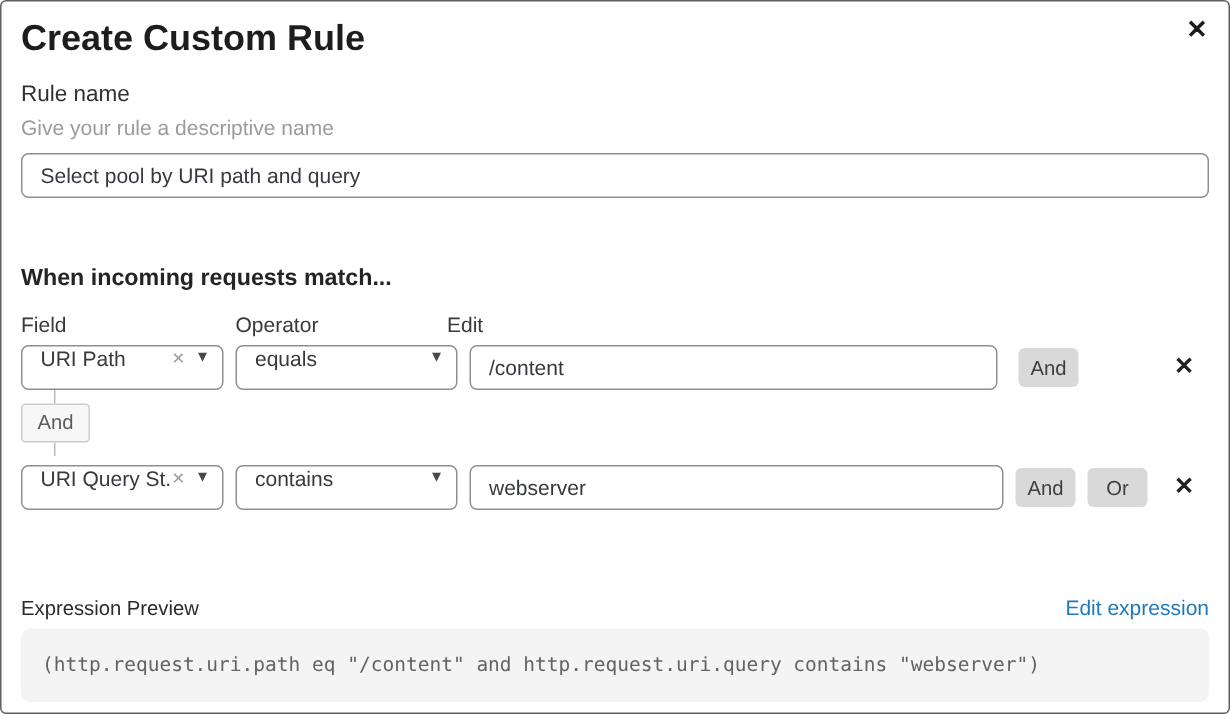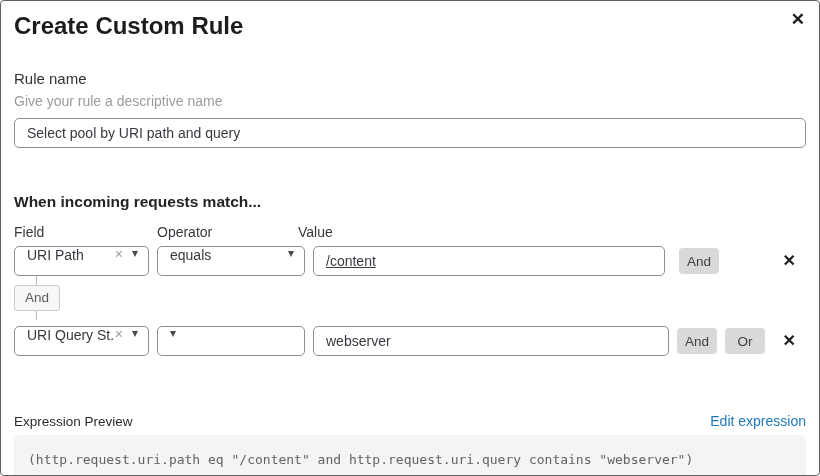--- a/index.html
+++ b/index.html
@@ -32,21 +32,21 @@
     padding: 4px;
   }
   .dialog-title {
     margin-top: 12px;
     font-size: 24px;
     font-weight: 700;
     color: #1d1d1d;
     line-height: 26px;
   }
   .rule-name-label {
-    margin-top: 32px;
+    margin-top: 16px;
     font-size: 15px;
     color: #313131;
     line-height: 16px;
   }
   .rule-name-helper {
     margin-top: 6px;
     font-size: 14px;
     color: #9b9b9b;
     line-height: 16px;
   }
@@ -107,21 +107,21 @@
     font-size: 14px;
     margin-right: 9px;
     cursor: pointer;
     line-height: 1;
   }
   .caret {
     color: #4a4a4a;
     font-size: 12px;
     line-height: 1;
   }
-  .value-input-1 { width: 352px; text-decoration: underline; }
+  .value-input-1 { width: 352px; }
   .value-input-2 { width: 356px; }
   .andor-btn {
     width: 40px;
     height: 26px;
     border: none;
     border-radius: 4px;
     background: #d9d9d9;
     color: #3f3f3f;
     font-family: "Liberation Sans", "DejaVu Sans", sans-serif;
     font-size: 13.5px;
@@ -201,21 +201,21 @@
 
   <div class="rule-name-label">Rule name</div>
   <div class="rule-name-helper">Give your rule a descriptive name</div>
   <input class="text-input name-input" type="text" value="Select pool by URI path and query" style="">
 
   <div class="match-heading">When incoming requests match...</div>
 
   <div class="columns-row">
     <div class="col-field">Field</div>
     <div class="col-operator">Operator</div>
-    <div class="col-value">Value</div>
+    <div class="col-value">Edit</div>
   </div>
 
   <div class="condition-row row-1">
     <div class="select-box field-select">
       <span class="select-text">URI Path</span>
       <span class="clear-x">×</span>
       <span class="caret">▾</span>
     </div>
     <div class="select-box operator-select">
       <span class="select-text">equals</span>
@@ -232,20 +232,21 @@
     <div class="vline vline-bottom"></div>
   </div>
 
   <div class="condition-row row-2">
     <div class="select-box field-select">
       <span class="select-text">URI Query St...</span>
       <span class="clear-x">×</span>
       <span class="caret">▾</span>
     </div>
     <div class="select-box operator-select">
+      <span class="select-text">contains</span>
       <span class="caret">▾</span>
     </div>
     <input class="text-input value-input-2" type="text" value="webserver" style="">
     <button class="andor-btn">And</button>
     <button class="andor-btn">Or</button>
     <button class="remove-btn">✕</button>
   </div>
 
   <div class="expression-header">
     <span class="expression-label">Expression Preview</span>

